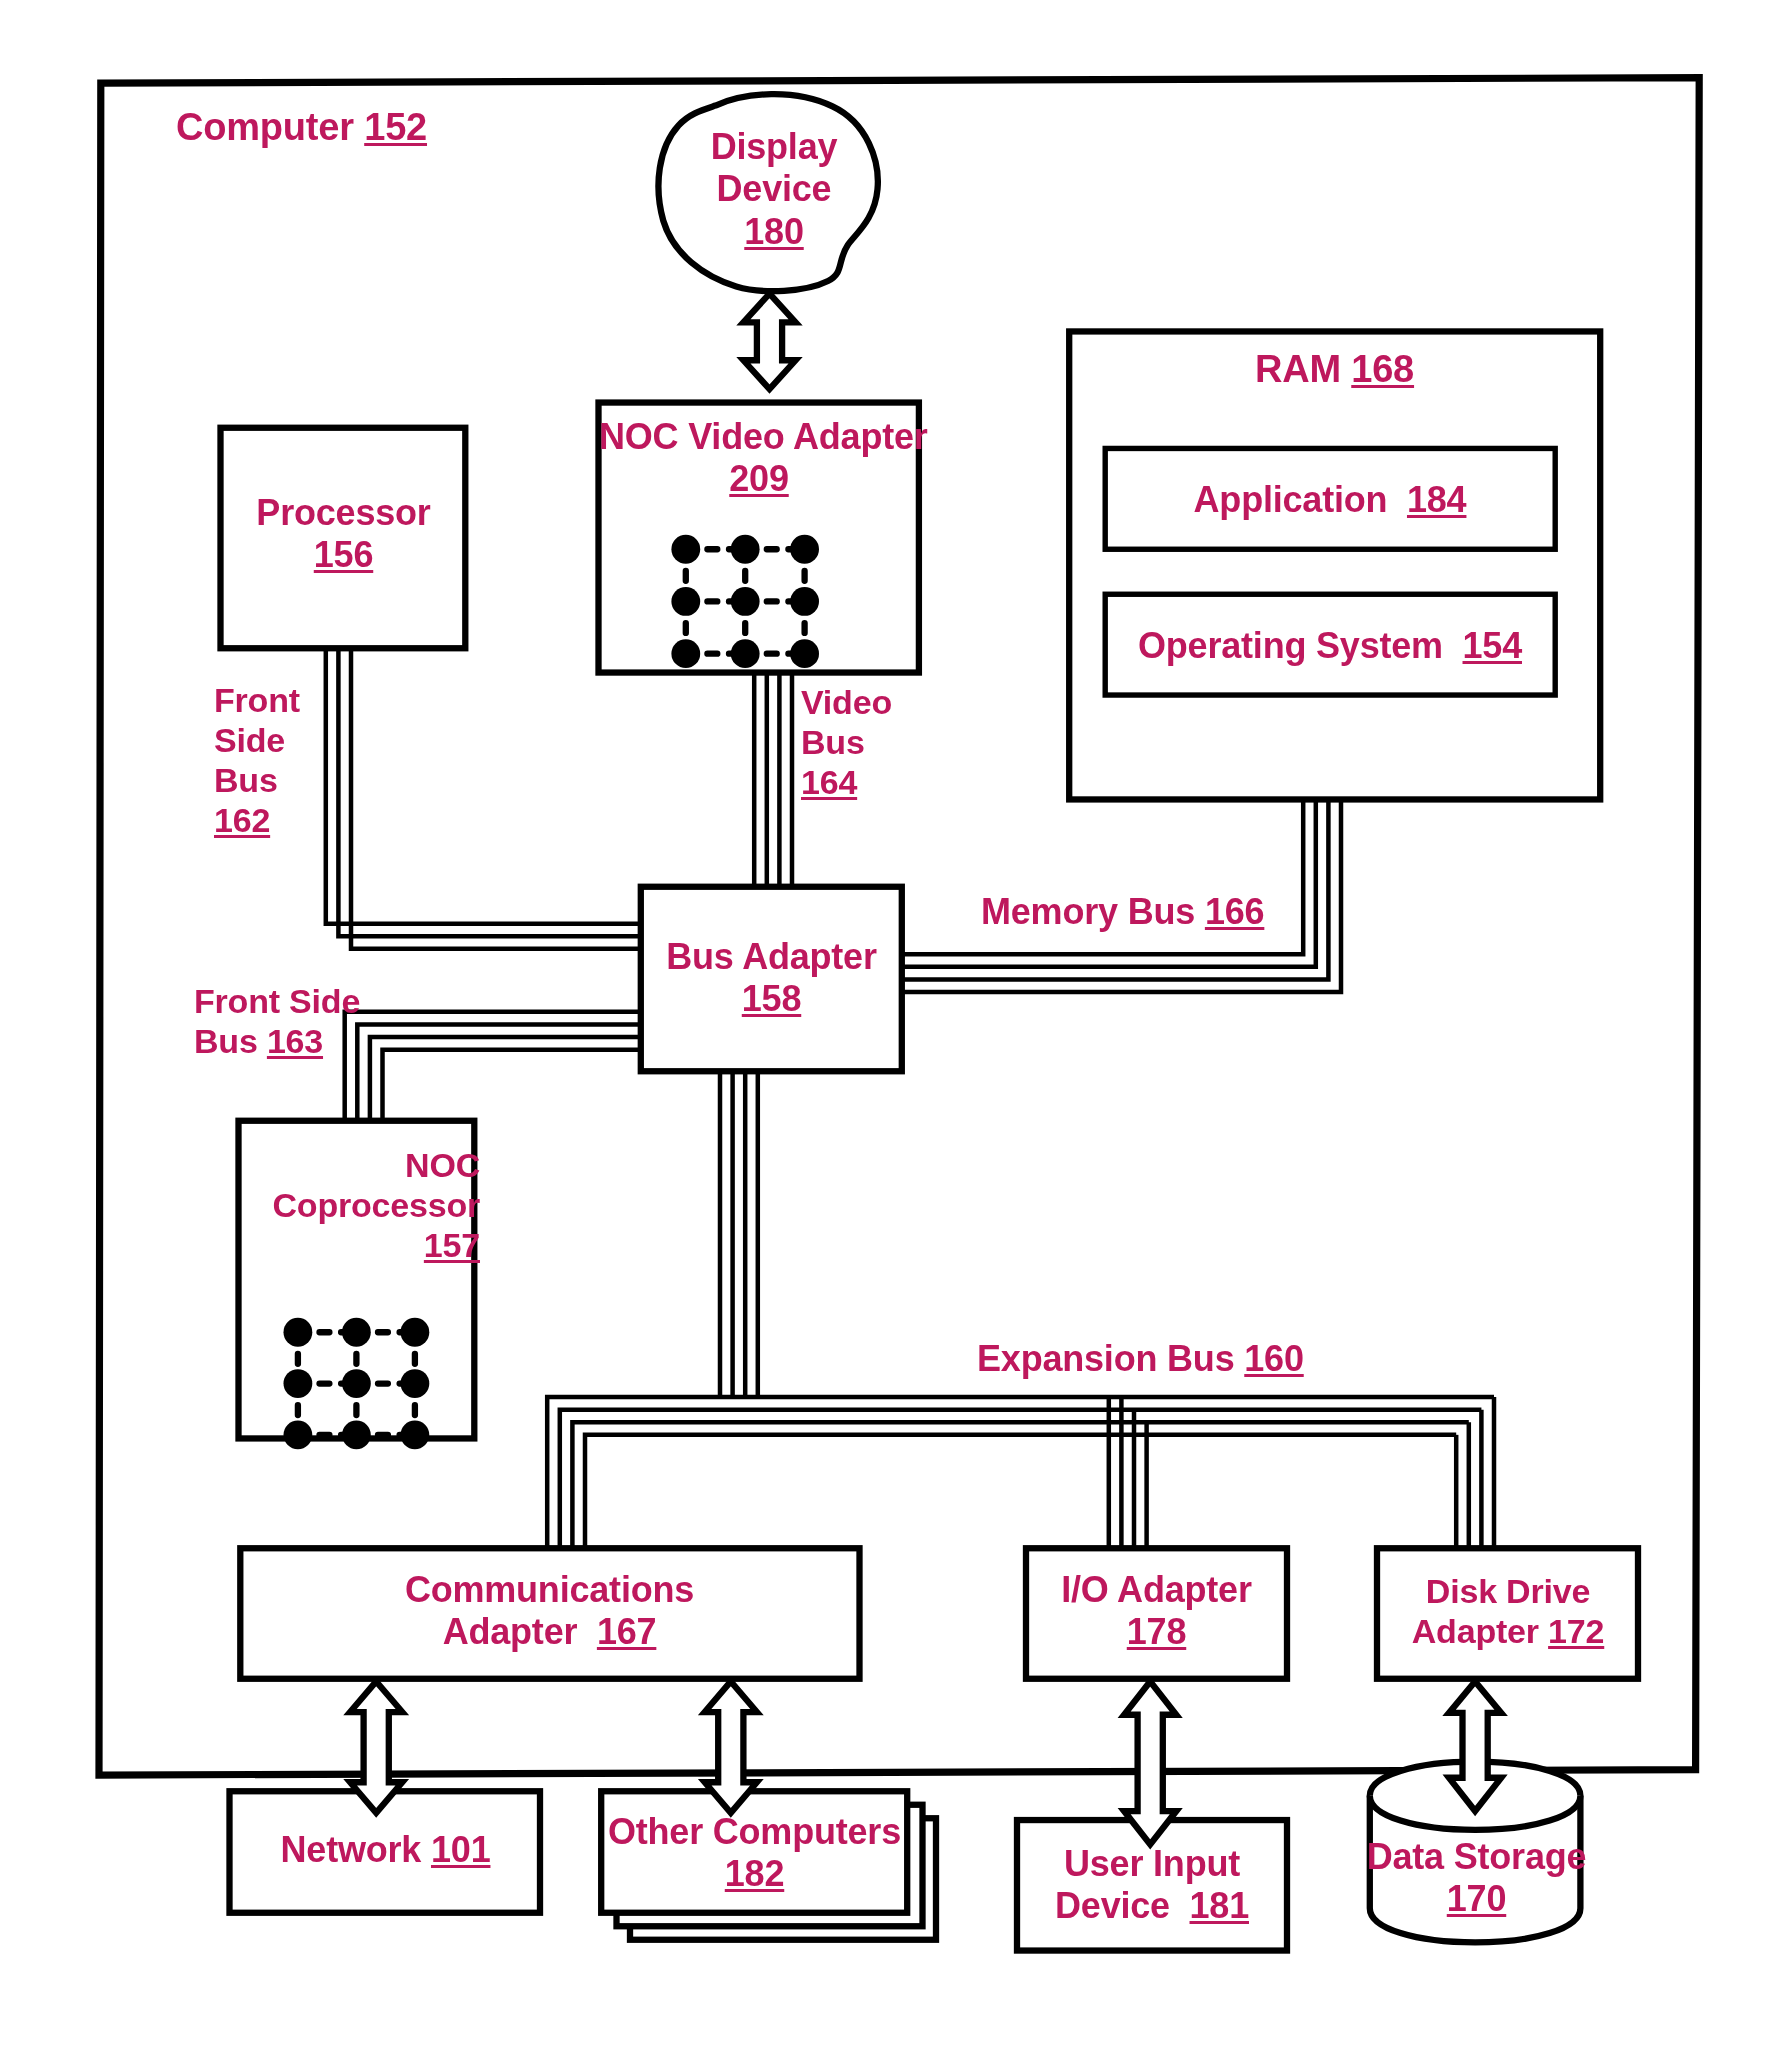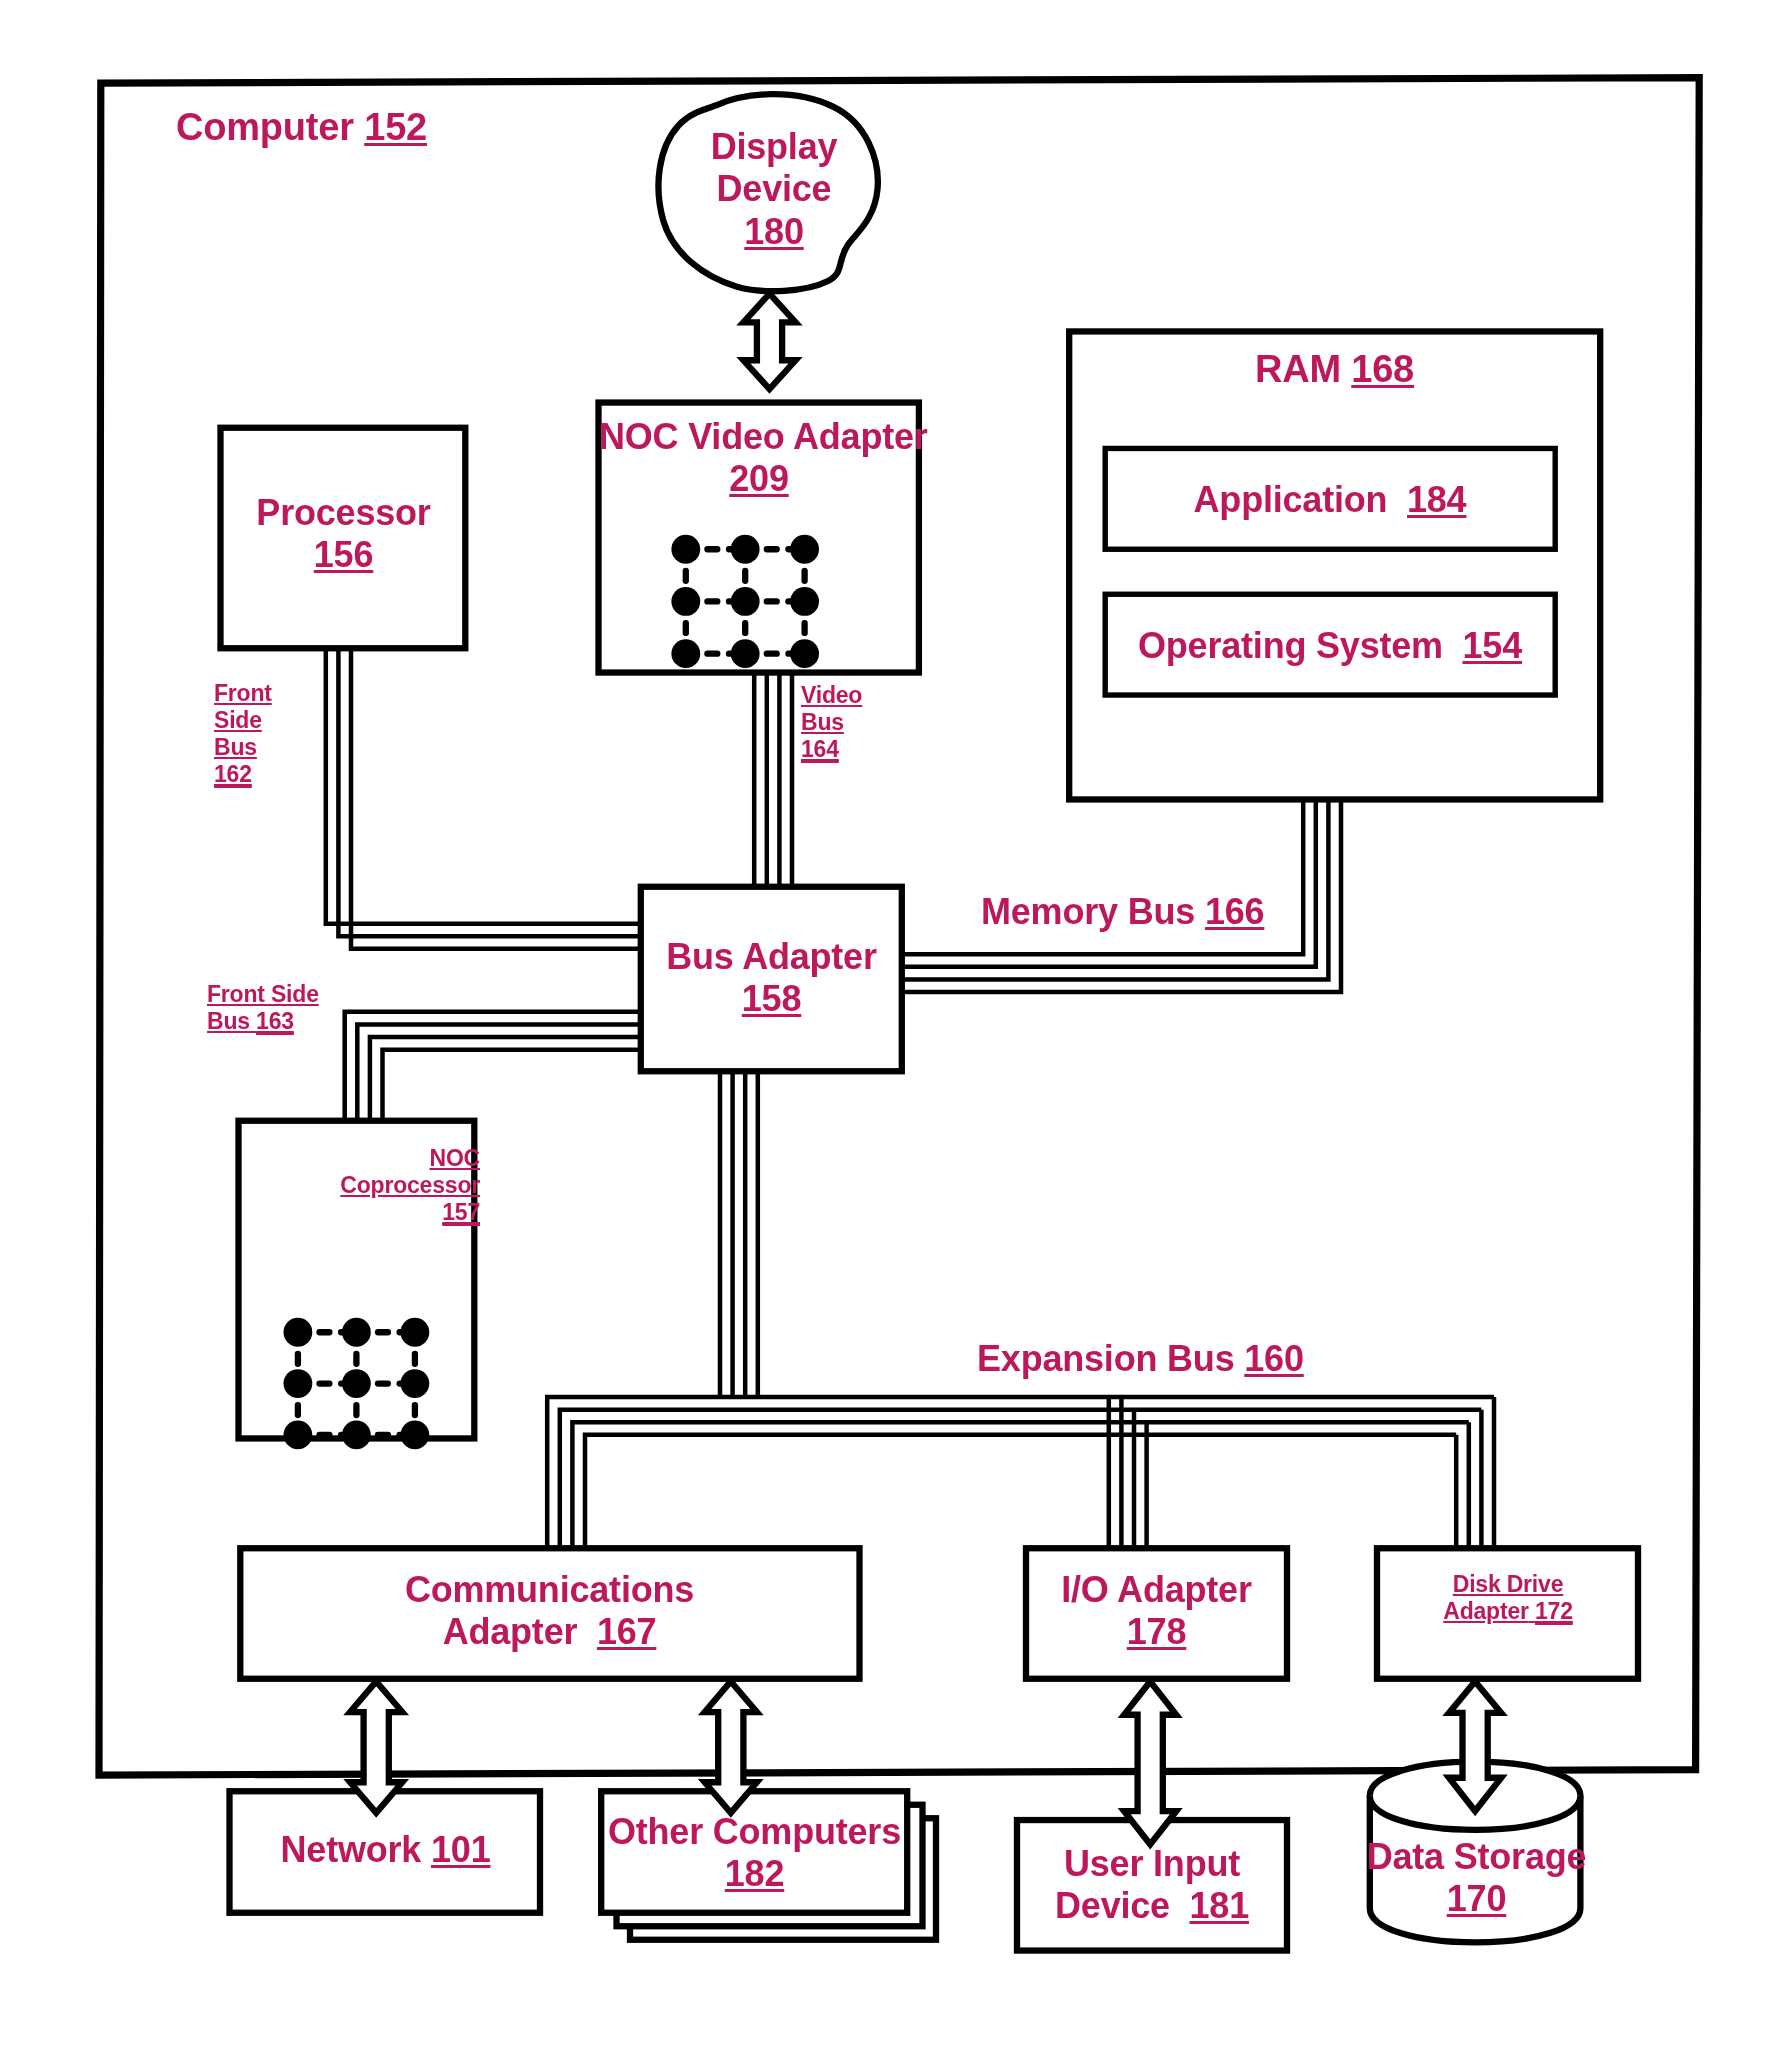--- a/index.html
+++ b/index.html
@@ -5,21 +5,21 @@
   html,body{margin:0;padding:0;background:#ffffff;}
   body{font-family:"Liberation Sans", sans-serif;}
   #stage{position:relative;width:1782px;height:2066px;background:#fff;overflow:hidden;}
 
   svg#canvas{position:absolute;left:0;top:0;width:1782px;height:2066px;}
 
   .lbl{position:absolute;color:#be185d;font-family:"Liberation Sans", sans-serif;
        font-weight:700;line-height:1.18;text-align:center;letter-spacing:-0.2px;}
   .lbl .u{text-decoration:underline;text-underline-offset:2.7px;text-decoration-thickness:2.7px;}
   .left{text-align:left;}
-  .f38{font-size:23px;text-decoration:underline;}
+  .f38{font-size:34px;}
   .f40{font-size:36px;}
   .f42{font-size:38px;}
   .nowrap{white-space:nowrap;}
 </style>
 </head>
 <body>
 
 <div id="stage">
 
   <svg id="canvas" viewBox="0 0 1980 2295" xmlns="http://www.w3.org/2000/svg">
@@ -225,21 +225,21 @@
   <div class="lbl f40" style="left:641px;top:936px;width:261px;">
     <span>Bus Adapter</span><br>
     <span class="u">158</span>
   </div>
 
   <div class="lbl left f40 nowrap" style="left:981px;top:891px;">
     <span>Memory Bus</span>
     <span class="u">166</span>
   </div>
 
-  <div class="lbl left f38" style="left:194px;top:981px;width:207px;margin-left:13px;">
+  <div class="lbl left f38" style="left:194px;top:981px;width:207px;">
     <span class="nowrap">Front Side</span><br>
     <span>Bus</span>
     <span class="u">163</span>
   </div>
 
   <div class="lbl f38" style="left:232px;top:1145px;width:248px;text-align:right;">
     <span>NOC</span><br>
     <span>Coprocessor</span><br>
     <span class="u">157</span>
   </div>

